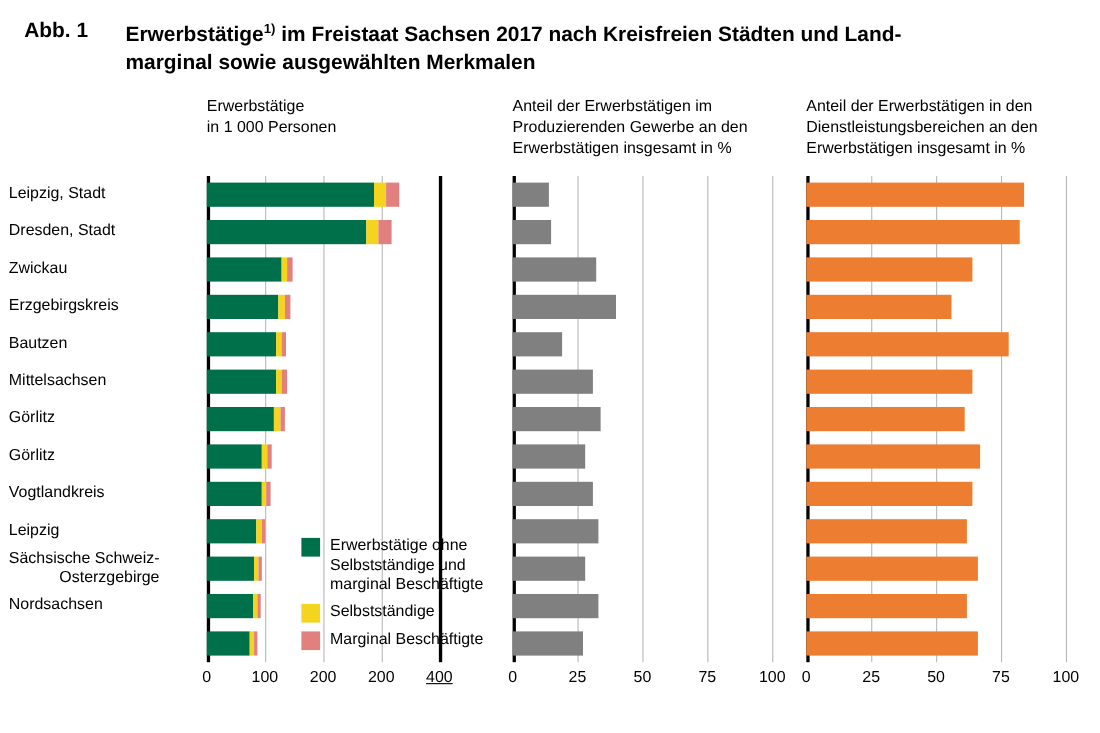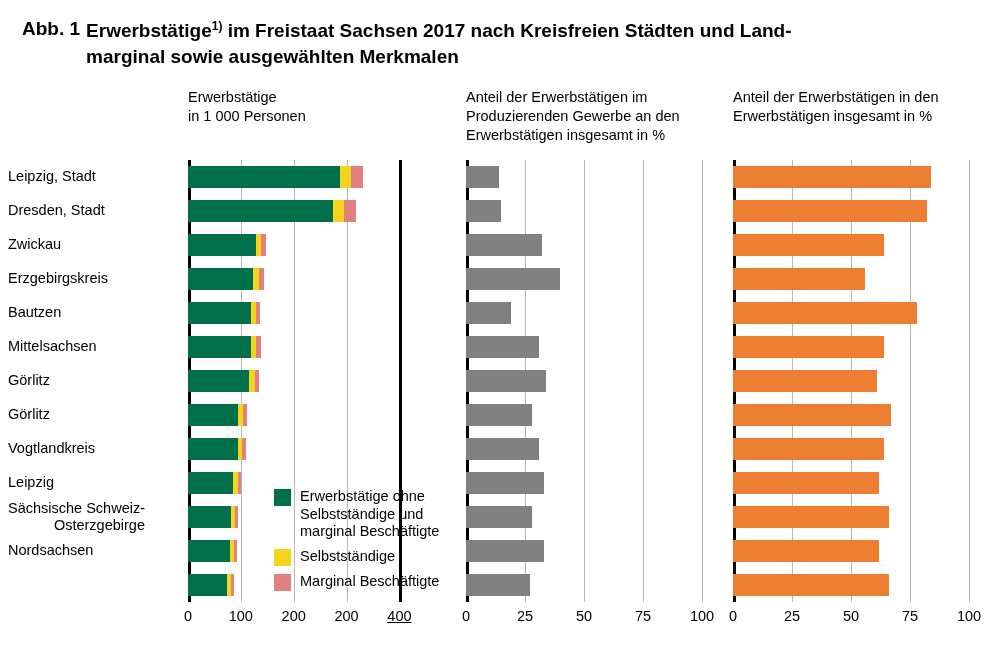--- a/index.html
+++ b/index.html
@@ -27,21 +27,21 @@
     left: 22px;
     top: 18px;
     width: 950px;
     display: flex;
     align-items: flex-start;
   }
   .fig-label {
     font-size: 19px;
     font-weight: bold;
     white-space: nowrap;
-    padding-right: 6px;
+    padding-right: 34px;
   }
   .title-text {
     font-size: 19px;
     font-weight: bold;
     line-height: 1.35;
     max-width: 790px;
   }
   .title-text sup {
     font-size: 12px;
     vertical-align: super;
@@ -187,20 +187,21 @@
       <div>Erwerbstätige</div>
       <div>in 1 000 Personen</div>
     </div>
   <div class="panel-head" id="head-2">
       <div>Anteil der Erwerbstätigen im</div>
       <div>Produzierenden Gewerbe an den</div>
       <div>Erwerbstätigen insgesamt in %</div>
     </div>
   <div class="panel-head" id="head-3">
       <div>Anteil der Erwerbstätigen in den</div>
+      <div>Dienstleistungsbereichen an den</div>
       <div>Erwerbstätigen insgesamt in %</div>
     </div>
 
   <div class="cat-col" id="cat-col">
       <div class="cat-row">
         <span>Leipzig, Stadt</span>
       </div>
       <div class="cat-row">
         <span>Dresden, Stadt</span>
       </div>

